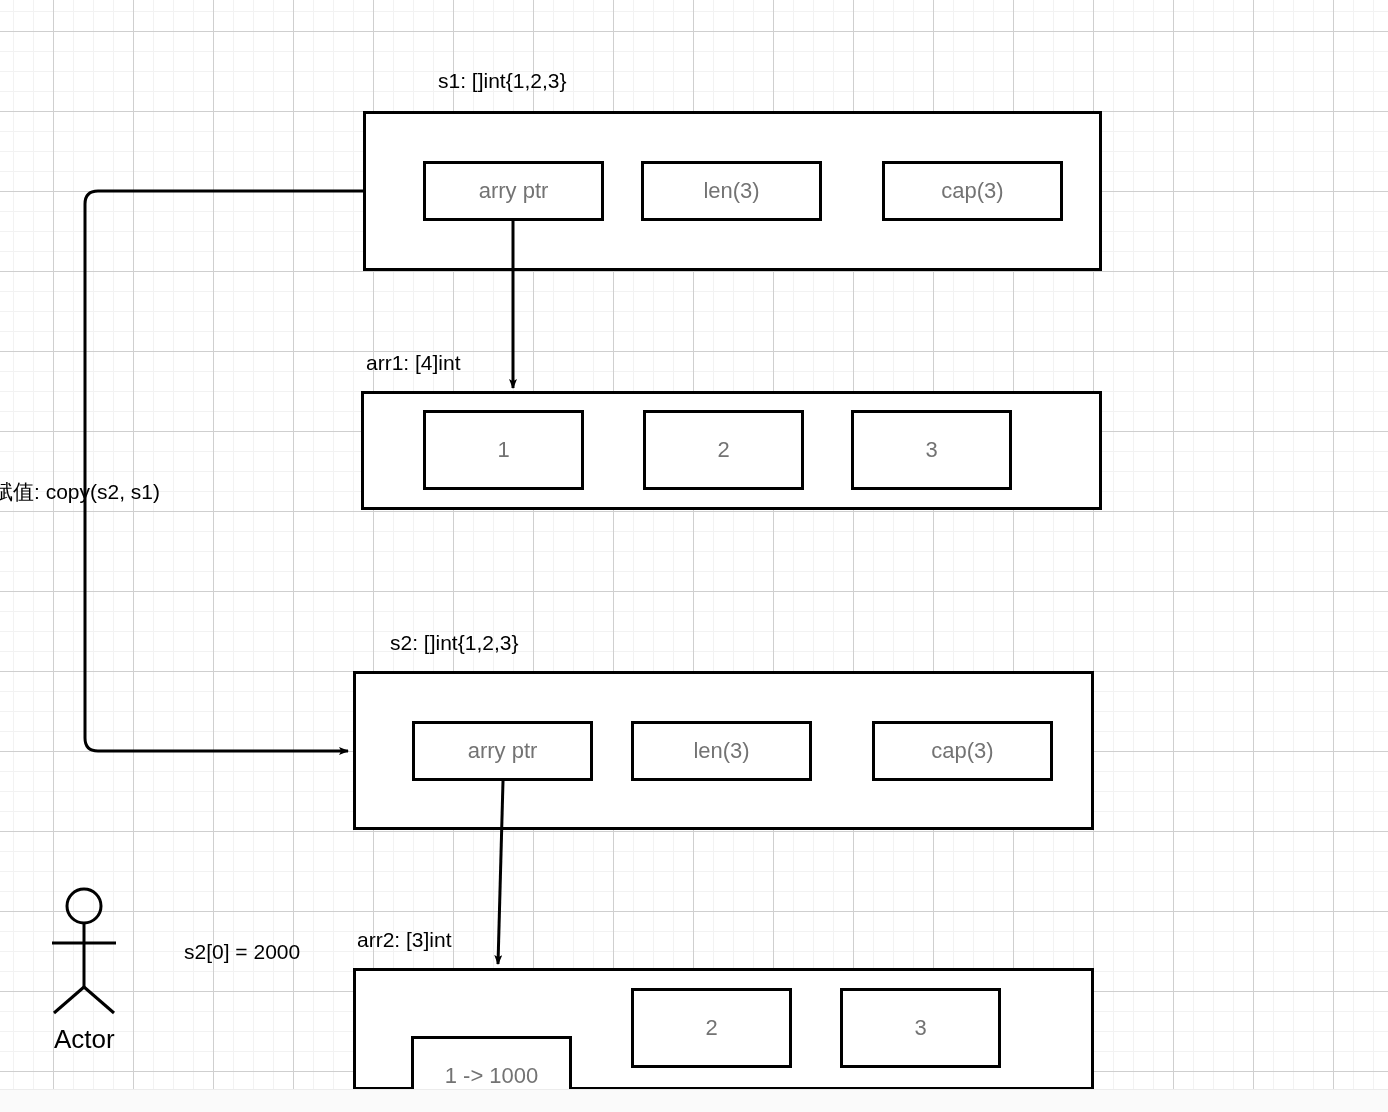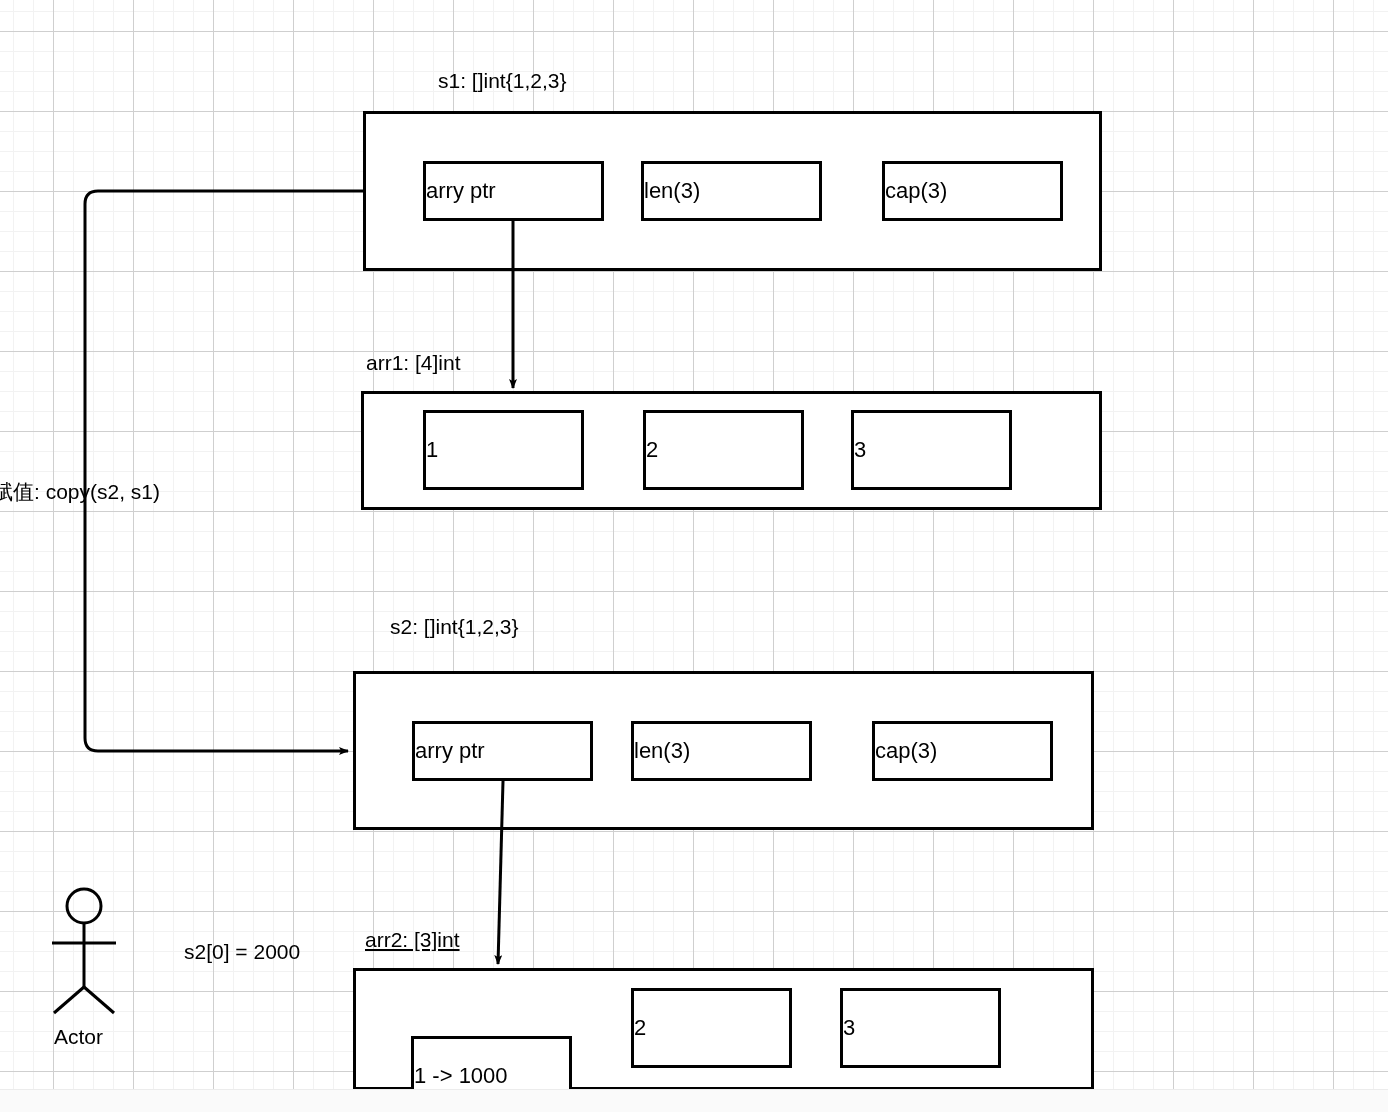--- a/index.html
+++ b/index.html
@@ -37,34 +37,35 @@
     background: #ffffff;
     box-sizing: border-box;
   }
   .cell {
     position: absolute;
     border: 3px solid #000000;
     background: #ffffff;
     box-sizing: border-box;
     display: flex;
     align-items: center;
+    justify-content: center;
     font-size: 22px;
-    color: #000000;
+    color: #737373;
     line-height: 1;
   }
   .label {
     position: absolute;
     font-size: 21px;
     color: #000000;
     white-space: nowrap;
     line-height: 1;
   }
   .actor-label {
     position: absolute;
-    font-size: 21px;
+    font-size: 26px;
     color: #000000;
     white-space: nowrap;
     line-height: 1;
   }
   svg.overlay {
     position: absolute;
     left: 0;
     top: 0;
     width: 1388px;
     height: 1112px;
@@ -101,37 +102,37 @@
   </div>
   <div class="cell" style="left:643px; top:410px; width:161px; height:80px;">
     <span>2</span>
   </div>
   <div class="cell" style="left:851px; top:410px; width:161px; height:80px;">
     <span>3</span>
   </div>
 
   <div class="label" style="left:-8px; top:481px;">赋值: copy(s2, s1)</div>
 
-  <div class="label" style="left:390px; top:616px;">s2: []int{1,2,3}</div>
+  <div class="label" style="left:390px; top:632px;">s2: []int{1,2,3}</div>
 
   <div class="outer-box" style="left:353px; top:671px; width:741px; height:159px;">
   </div>
   <div class="cell" style="left:412px; top:721px; width:181px; height:60px;">
     <span>arry ptr</span>
   </div>
   <div class="cell" style="left:631px; top:721px; width:181px; height:60px;">
     <span>len(3)</span>
   </div>
   <div class="cell" style="left:872px; top:721px; width:181px; height:60px;">
     <span>cap(3)</span>
   </div>
 
   <div class="label" style="left:184px; top:941px;">s2[0] = 2000</div>
 
-  <div class="label" style="left:365px; top:929px;text-decoration:underline;">arr2: [3]int</div>
+  <div class="label" style="left:357px; top:929px;">arr2: [3]int</div>
 
   <div class="outer-box" style="left:353px; top:968px; width:741px; height:122px;">
   </div>
   <div class="cell" style="left:411px; top:1036px; width:161px; height:80px;">
     <span>1 -&gt; 1000</span>
   </div>
   <div class="cell" style="left:631px; top:988px; width:161px; height:80px;">
     <span>2</span>
   </div>
   <div class="cell" style="left:840px; top:988px; width:161px; height:80px;">

